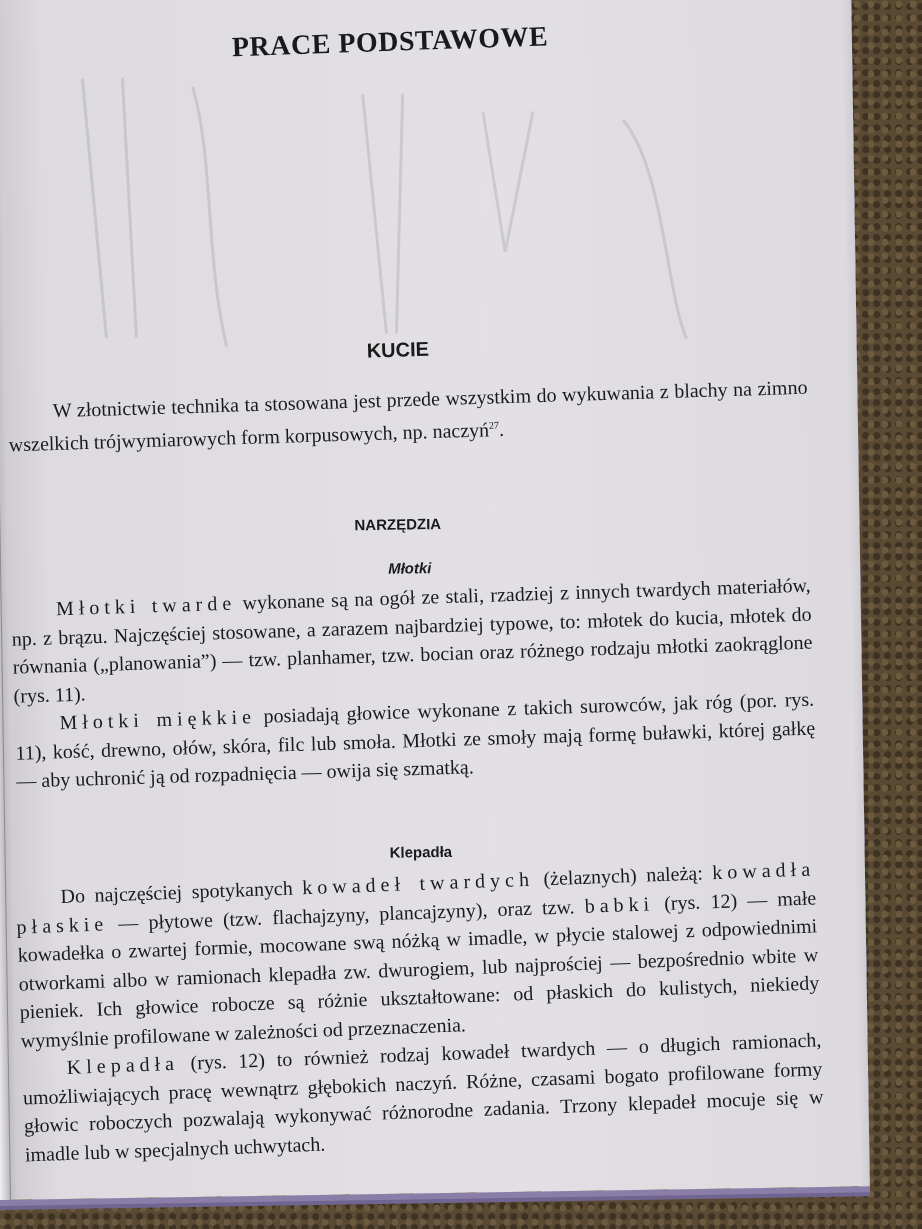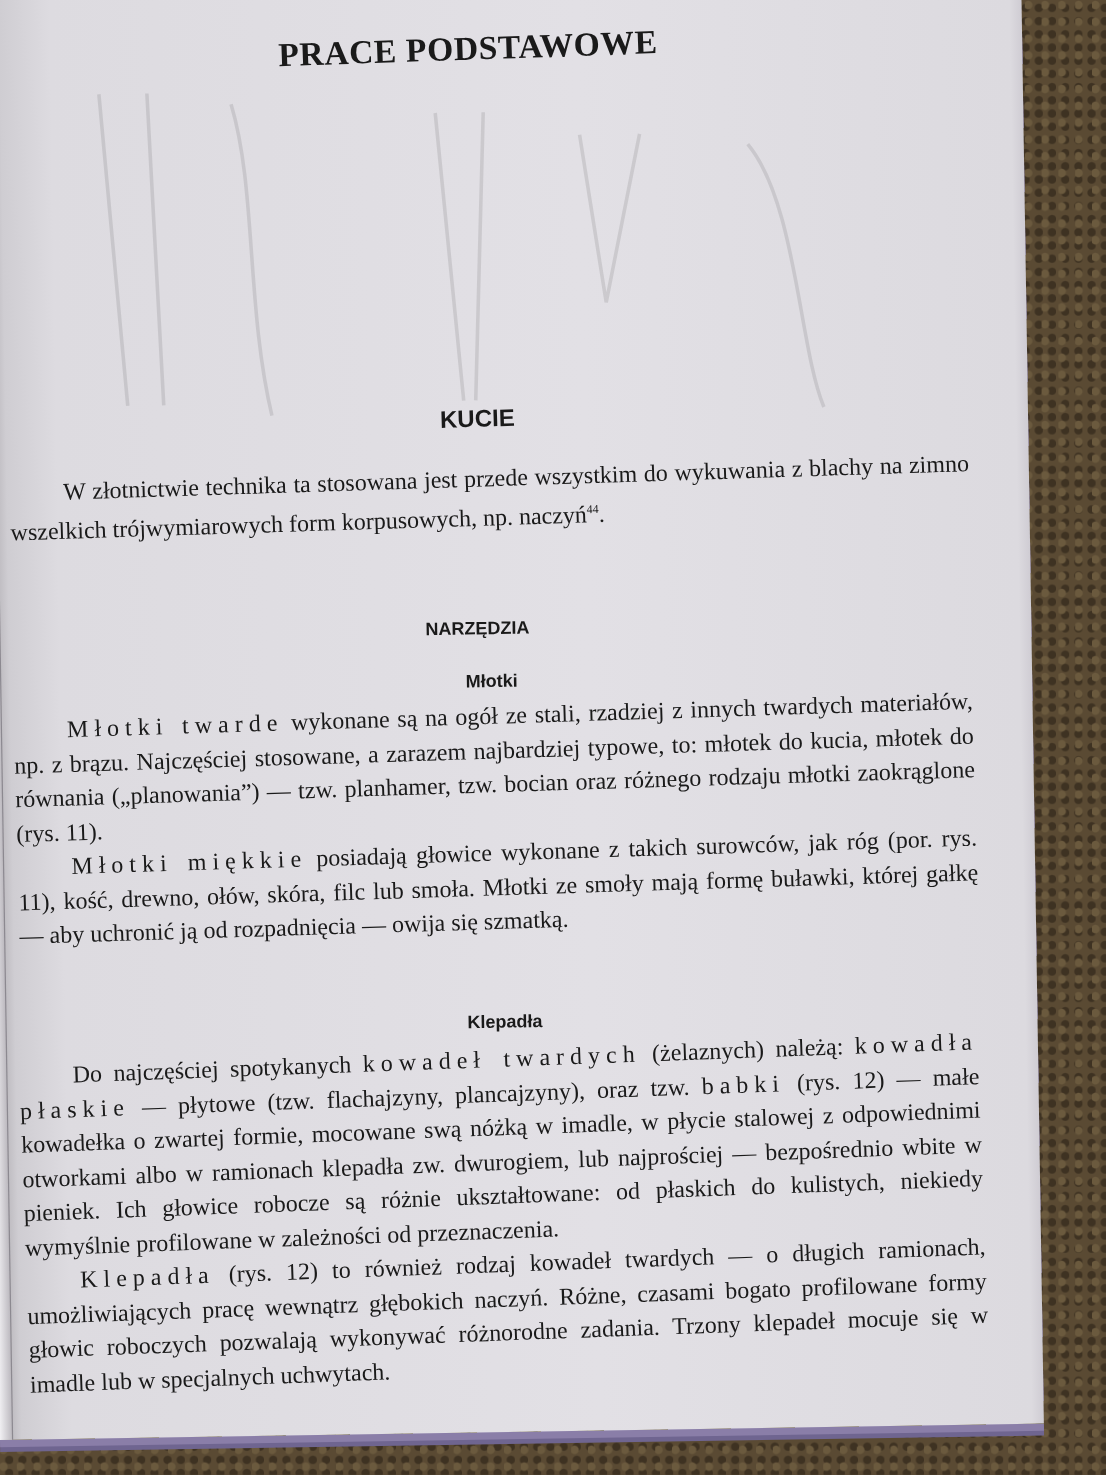--- a/index.html
+++ b/index.html
@@ -63,25 +63,25 @@
       <path d="M420 60 L440 200 L470 60"></path>
       <path d="M560 70 C600 120 600 240 620 290"></path>
     </g>
   </svg>
 
   <div class="title">PRACE PODSTAWOWE</div>
 
   <div class="h2">KUCIE</div>
 
   <div class="para" style="top:398px; transform: rotate(-0.9deg);">
-    <p><span>W złotnictwie technika ta stosowana jest przede wszystkim do wykuwania z blachy na zimno wszelkich trójwymiarowych form korpusowych, np. naczyń</span><sup style="font-size:10px">44</sup><span>.</span></p>
+    <p><span>W złotnictwie technika ta stosowana jest przede wszystkim do wykuwania z blachy na zimno wszelkich trójwymiarowych form korpusowych, np. naczyń</span><sup style="font-size:10px">27</sup><span>.</span></p>
   </div>
 
   <div class="h3" style="left:365px; top:522px;">NARZĘDZIA</div>
-  <div class="h3" style="left:398px; top:566px;">Młotki</div>
+  <div class="h3" style="left:398px; top:566px;font-style:italic;">Młotki</div>
 
   <div class="para" style="top:596px; transform: rotate(-0.9deg);">
     <p><span class="sp">Młotki twarde</span><span> wykonane są na ogół ze stali, rzadziej z innych twardych materiałów, np. z brązu. Najczęściej stosowane, a zarazem najbardziej typowe, to: młotek do kucia, młotek do równania („planowania”) — tzw. planhamer, tzw. bocian oraz różnego rodzaju młotki zaokrąglone (rys. 11).</span></p>
     <p><span class="sp">Młotki miękkie</span><span> posiadają głowice wykonane z takich surowców, jak róg (por. rys. 11), kość, drewno, ołów, skóra, filc lub smoła. Młotki ze smoły mają formę buławki, której gałkę — aby uchronić ją od rozpadnięcia — owija się szmatką.</span></p>
   </div>
 
   <div class="h3" style="left:395px; top:850px;">Klepadła</div>
 
   <div class="para" style="top:884px; transform: rotate(-1.2deg);">
     <p><span>Do najczęściej spotykanych </span><span class="sp">kowadeł twardych</span><span> (żelaznych) należą: </span><span class="sp">kowadła płaskie</span><span> — płytowe (tzw. flachajzyny, plancajzyny), oraz tzw. </span><span class="sp">babki</span><span> (rys. 12) — małe kowadełka o zwartej formie, mocowane swą nóżką w imadle, w płycie stalowej z odpowiednimi otworkami albo w ramionach klepadła zw. dwurogiem, lub najprościej — bezpośrednio wbite w pieniek. Ich głowice robocze są różnie ukształtowane: od płaskich do kulistych, niekiedy wymyślnie profilowane w zależności od przeznaczenia.</span></p>

